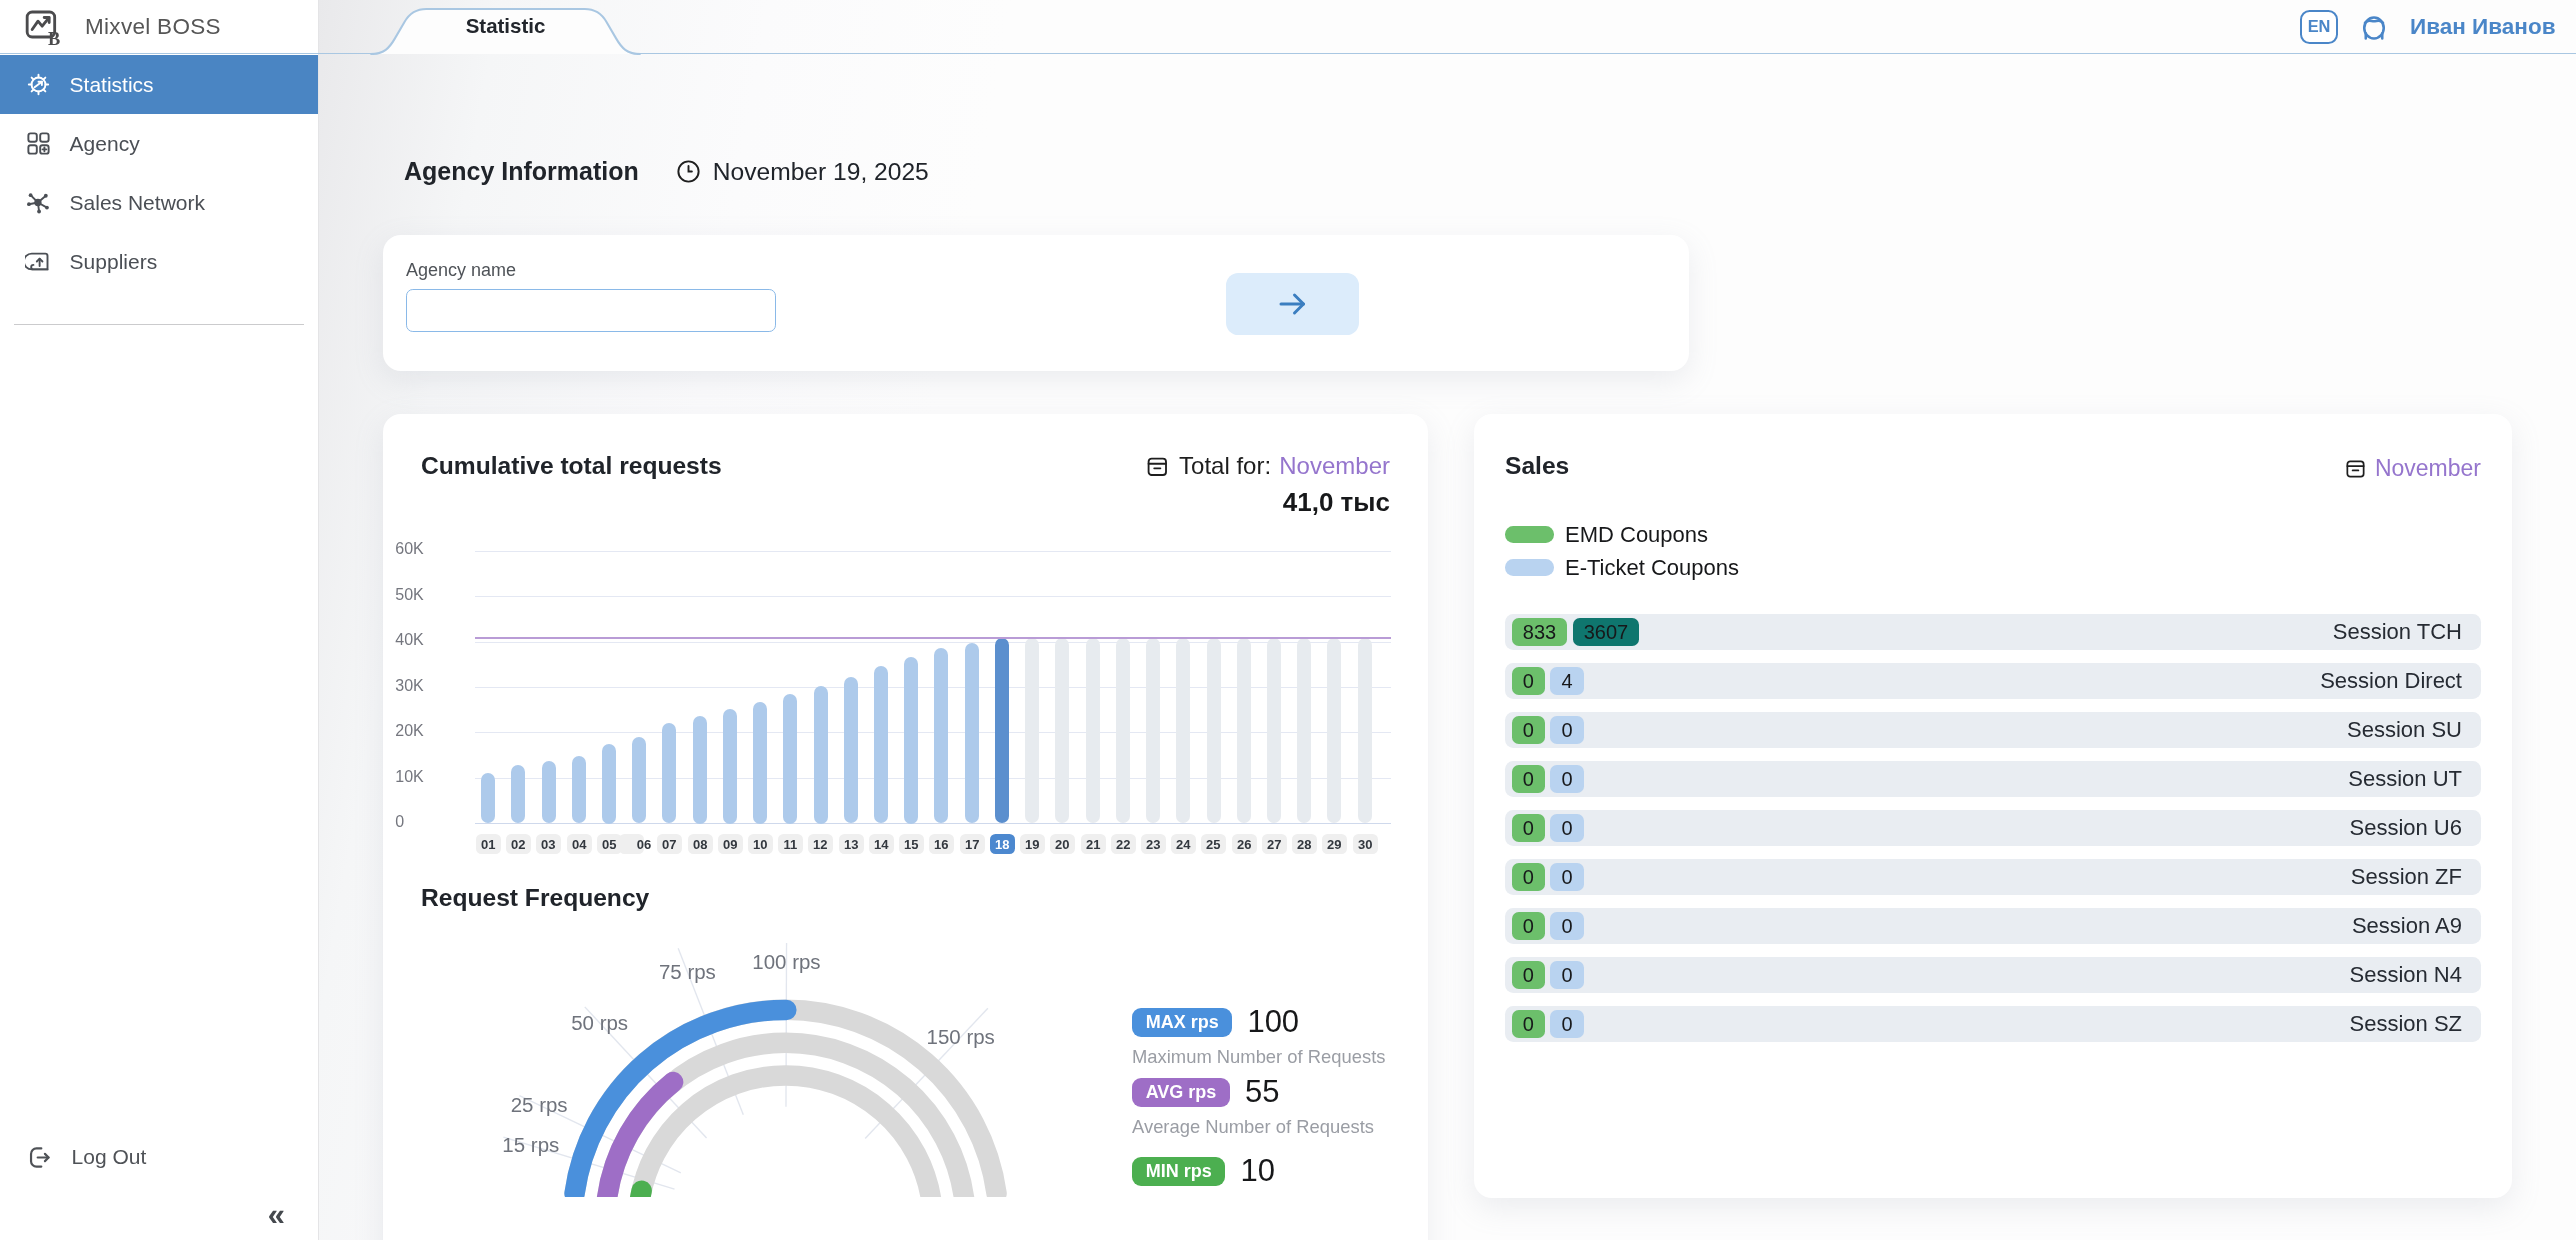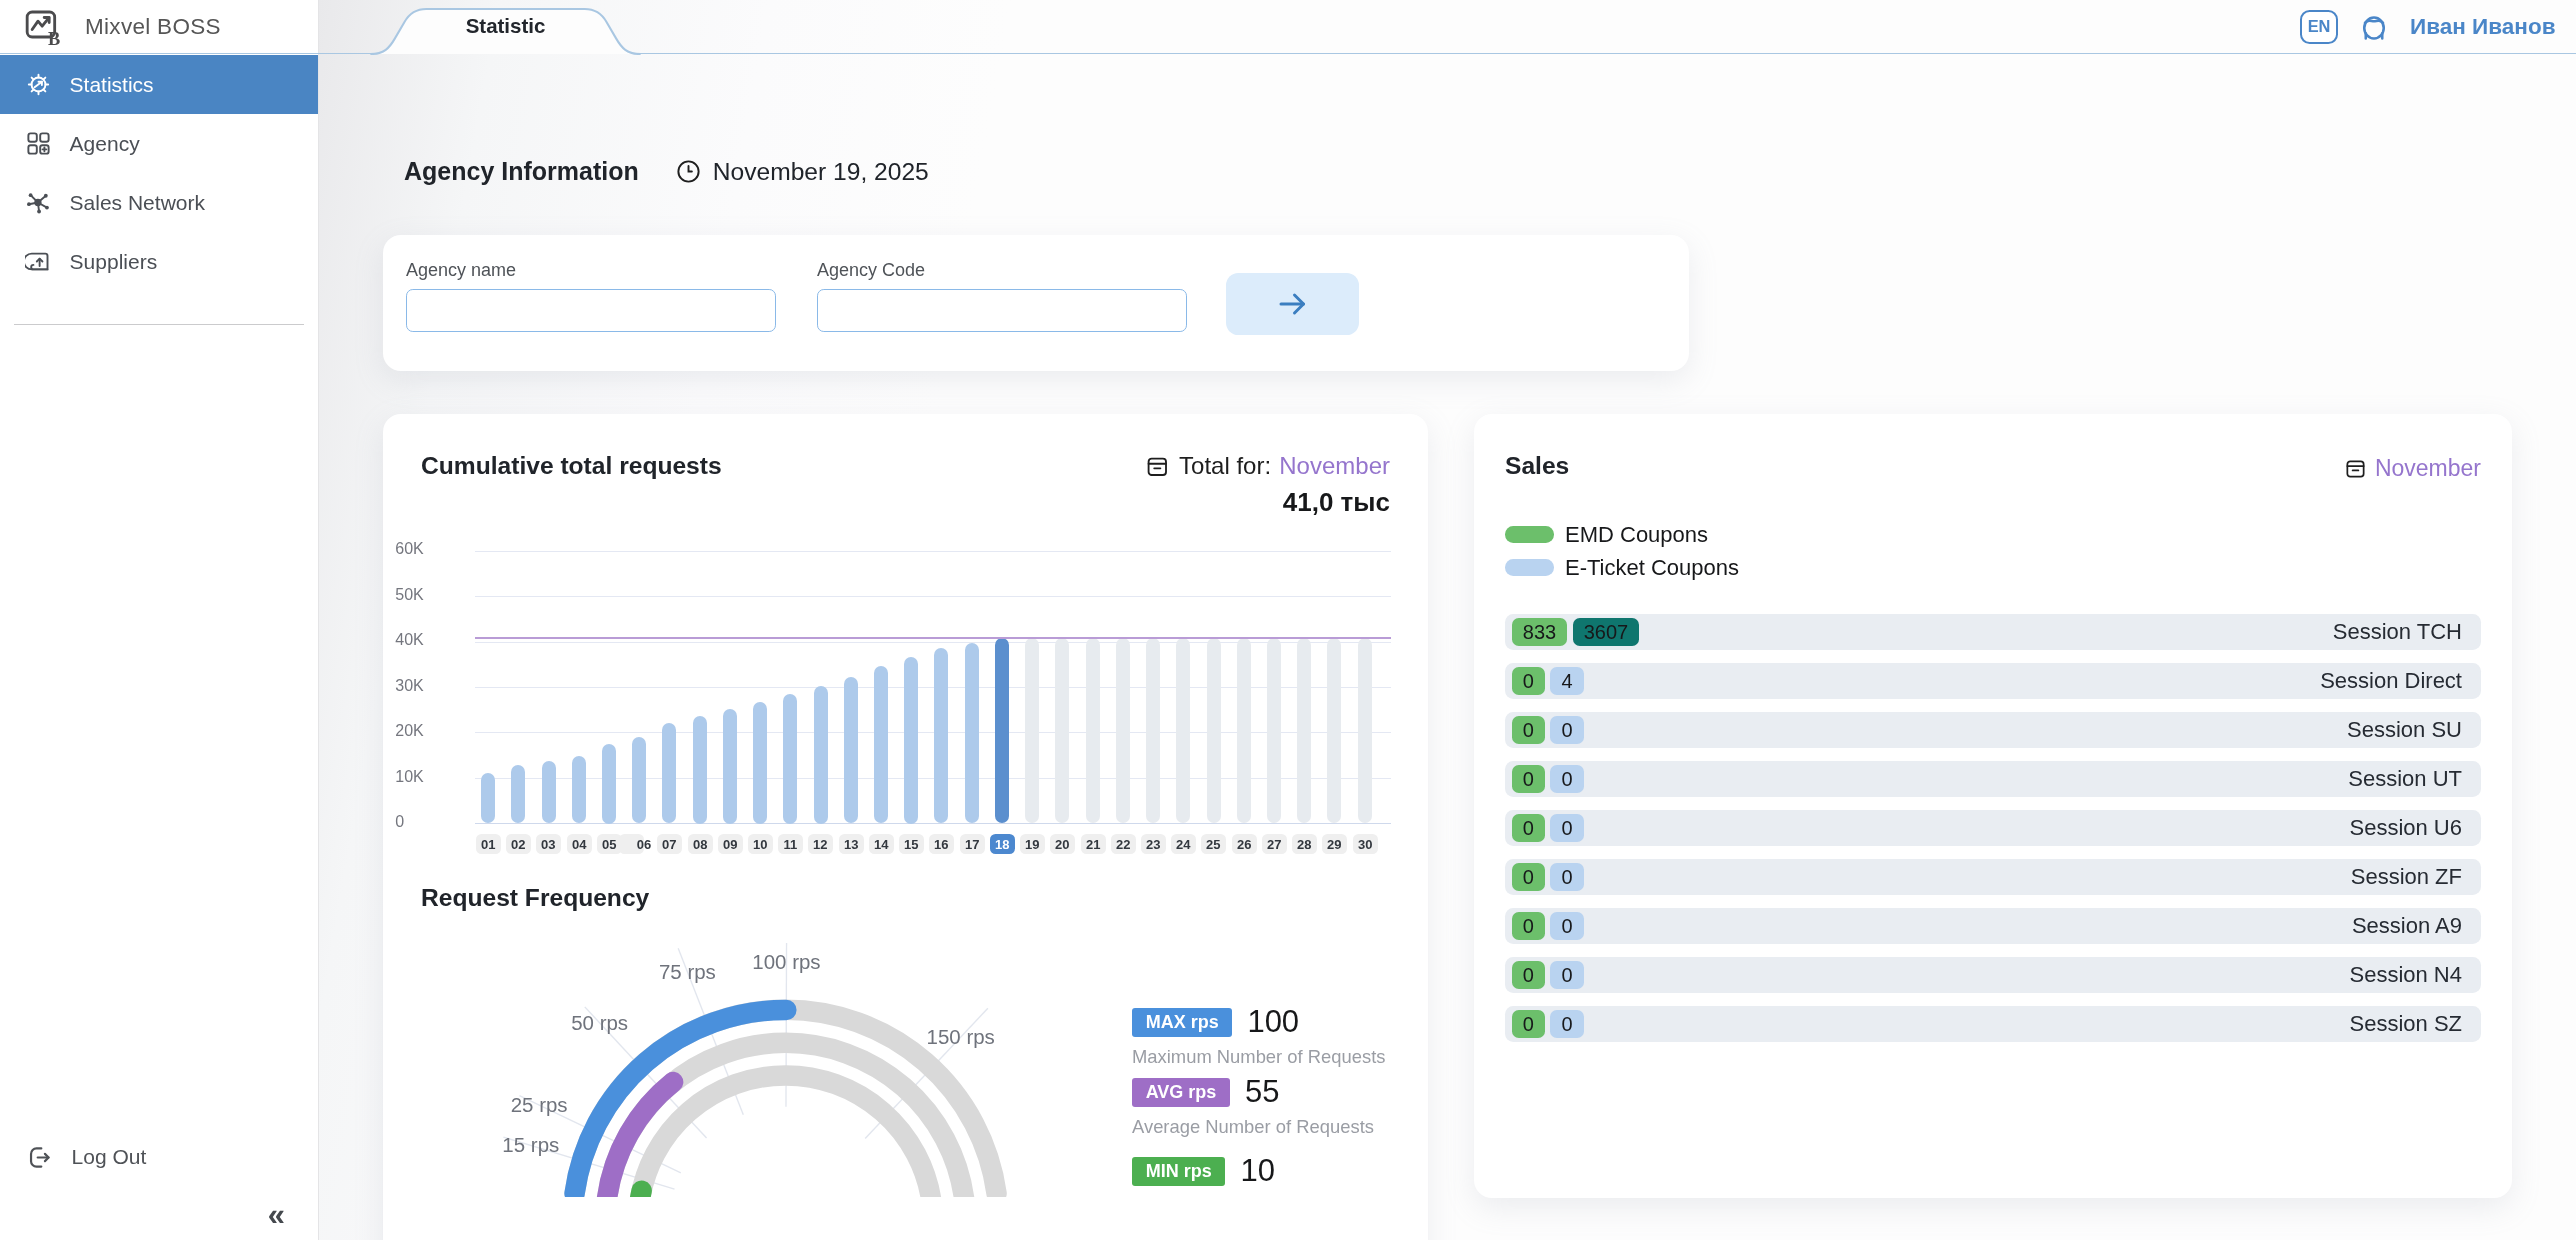--- a/index.html
+++ b/index.html
@@ -78,21 +78,21 @@
   .day-pill { position:absolute; top:420px; width:24.6px; height:20px; border-radius:5.5px; background:#efefef;
     color:#33383f; font-size:13px; font-weight:600; display:flex; align-items:center; justify-content:center; }
   .day-pill.active { background:#4c88cf; color:#ffffff; }
 
   .freq-title { position:absolute; left:38px; top:470px; font-size:24.6px; font-weight:700; color:#20242a; }
   .gauge-wrap { position:absolute; left:61px; top:529px; width:649px; height:254px; }
   .gauge-label { font-size:30px; fill:#6f737c; }
 
   .stat-group { position:absolute; left:749px; width:287px; }
   .stat-line { display:flex; align-items:center; }
-  .stat-badge { height:29px; min-width:87px; padding:0 13.7px; border-radius:3px; color:#fff;
+  .stat-badge { height:29px; min-width:87px; padding:0 13.7px; border-radius:9px; color:#fff;
     font-size:18px; font-weight:600; display:flex; align-items:center; justify-content:center; }
   .stat-value { margin-left:15px; font-size:31px; font-weight:500; color:#17181a; }
   .stat-desc { margin-top:6.1px; font-size:18.4px; color:#9a9da4; }
 
   
   .sales-card { left:1474px; top:414px; width:1038px; height:784px; }
   .sales-month { position:absolute; right:31px; top:41px; display:flex; align-items:center; cursor:pointer; }
   .sales-month .cal-icon { width:23px; height:23px; }
   .sales-month-label { font-size:23px; color:#9575cd; }
   .legend { position:absolute; left:31px; top:104px; }
@@ -212,24 +212,20 @@
     <svg class="clock-icon" viewBox="0 0 24 24" fill="none" stroke="currentColor" stroke-width="1.7" stroke-linecap="round">
       <circle cx="12" cy="12" r="9"></circle>
       <polyline points="12,7 12,12 15,12"></polyline>
     </svg>
     <span class="date-text">November 19, 2025</span>
   </div>
 
   <div class="card form-card">
     <div class="field" style="left:23px;">
       <div class="field-label">Agency name</div>
-      <input type="text" value="" style="">
-    </div>
-    <div class="field" style="left:434px;">
-      <div class="field-label">Agency Code</div>
       <input type="text" value="" style="">
     </div>
     <button class="go-btn">
       <svg viewBox="0 0 24 24" fill="none" stroke="currentColor" stroke-width="2" stroke-linecap="round" stroke-linejoin="round">
         <line x1="4" y1="12" x2="19" y2="12"></line>
         <polyline points="13,6 19,12 13,18"></polyline>
       </svg>
     </button>
   </div>
 

